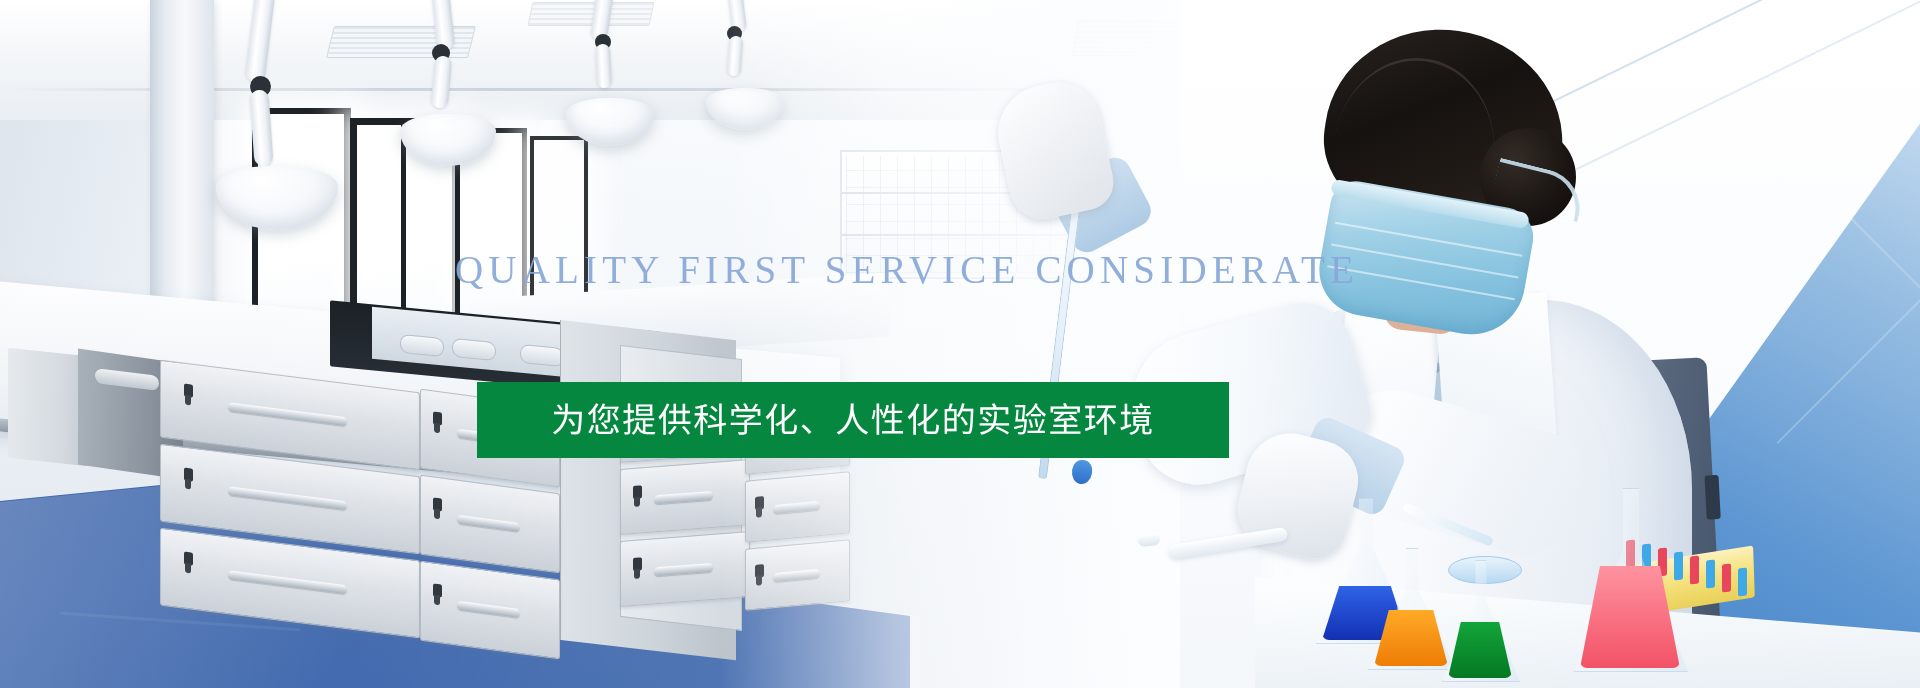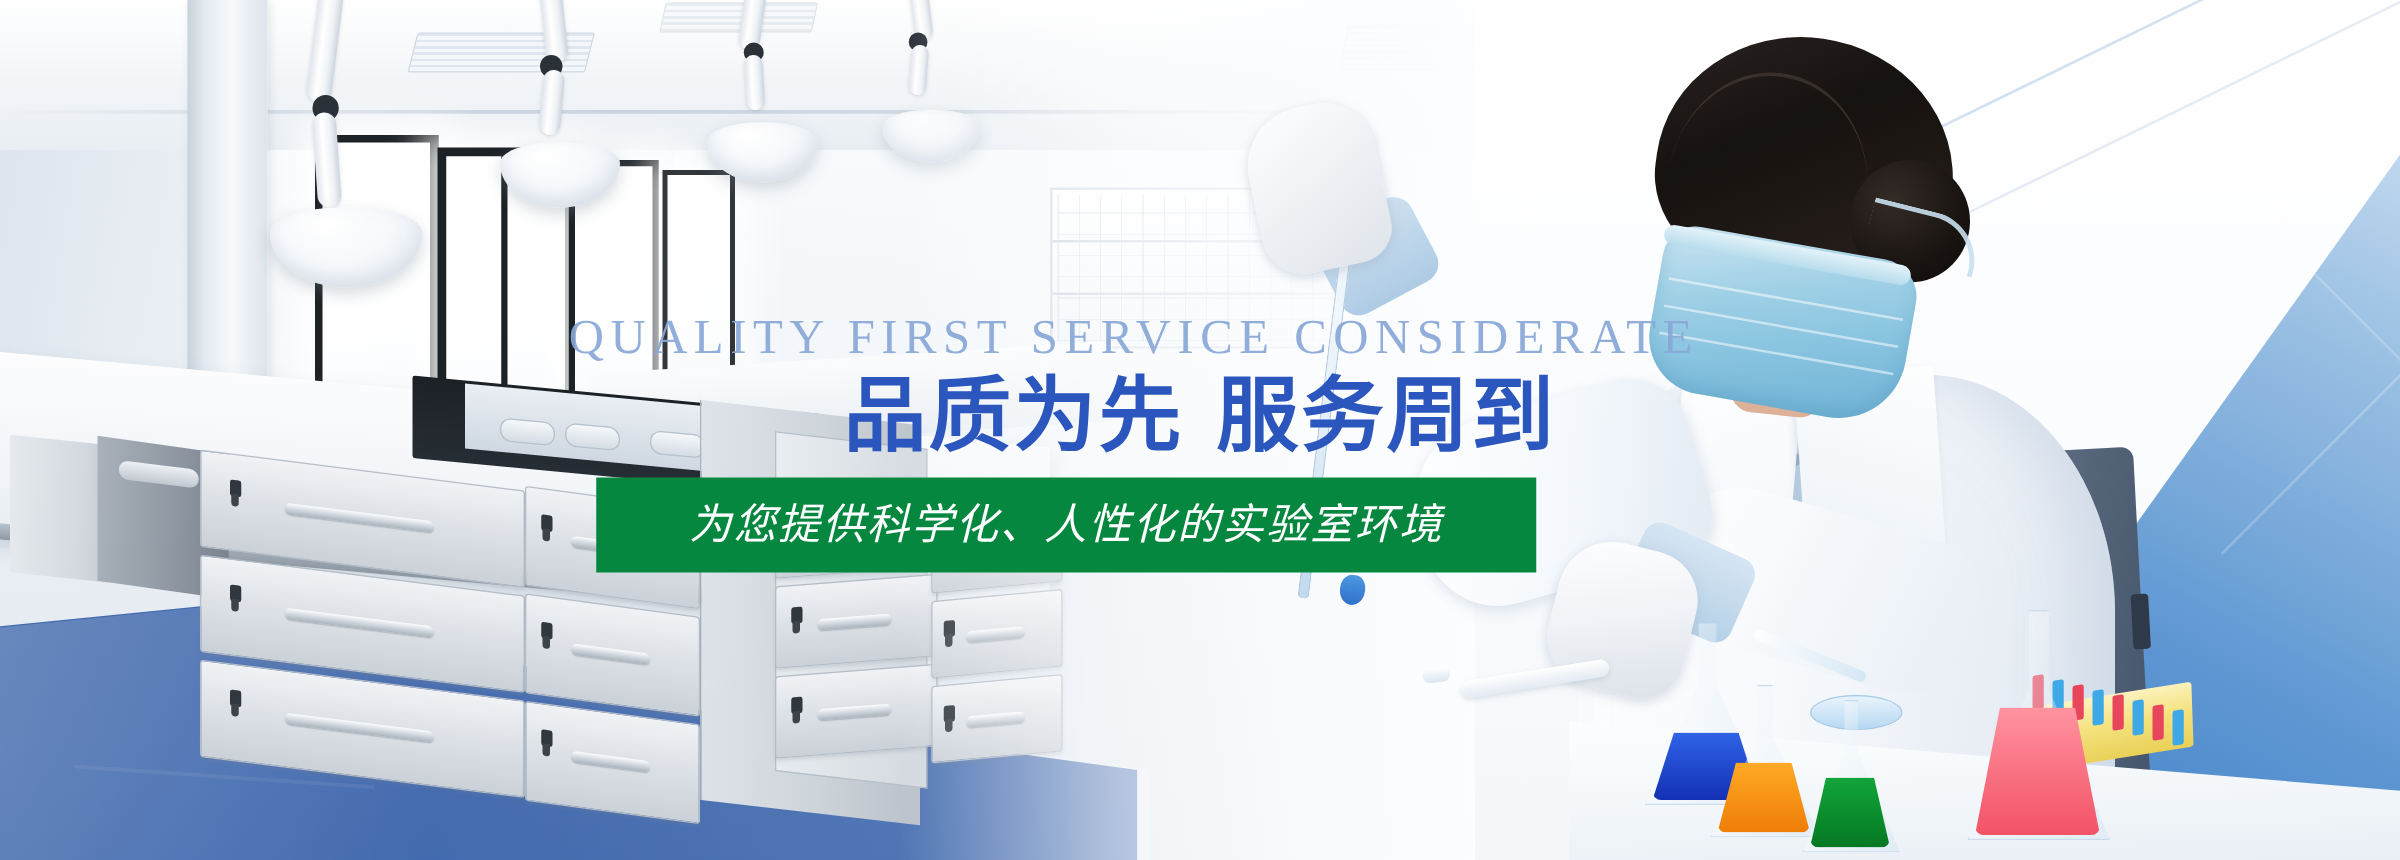--- a/index.html
+++ b/index.html
@@ -565,21 +565,20 @@
   }
   .headline .gap { display: inline-block; width: 26px; }
 
   .subbar {
     position: absolute; left: 477px; top: 382px;
     width: 752px; height: 76px;
     background: #05873f;
     display: flex;
     align-items: center;
     justify-content: center;
-    font-style: italic;
   }
   .subbar-text {
     color: #ffffff;
     font-size: 34px;
     font-weight: 400;
     letter-spacing: 1.5px;
     line-height: 1;
     white-space: nowrap;
   }
 </style>
@@ -805,23 +804,20 @@
   <div class="flask" style="left:1442px; top:560px; width:76px; height:120px;"></div>
   <div class="flask-liq" style="left:1448px; top:622px; width:64px; height:56px; background:linear-gradient(180deg,#12a53a,#057822);"></div>
 
   <div class="flask" style="left:1574px; top:488px; width:112px; height:182px;"></div>
   <div class="flask-liq" style="left:1580px; top:566px; width:100px; height:102px; background:linear-gradient(180deg,#ff93a0,#f25266);"></div>
 
   <div class="copy">
 
     <div class="tagline-en">QUALITY FIRST SERVICE CONSIDERATE</div>
 
-    <div class="headline">
-      <span>品质为先</span><span class="gap"></span><span>服务周到</span>
-    </div>
 
     <div class="subbar">
       <span class="subbar-text">为您提供科学化、人性化的实验室环境</span>
     </div>
 
   </div>
 
 </div>
 
 </body></html>

